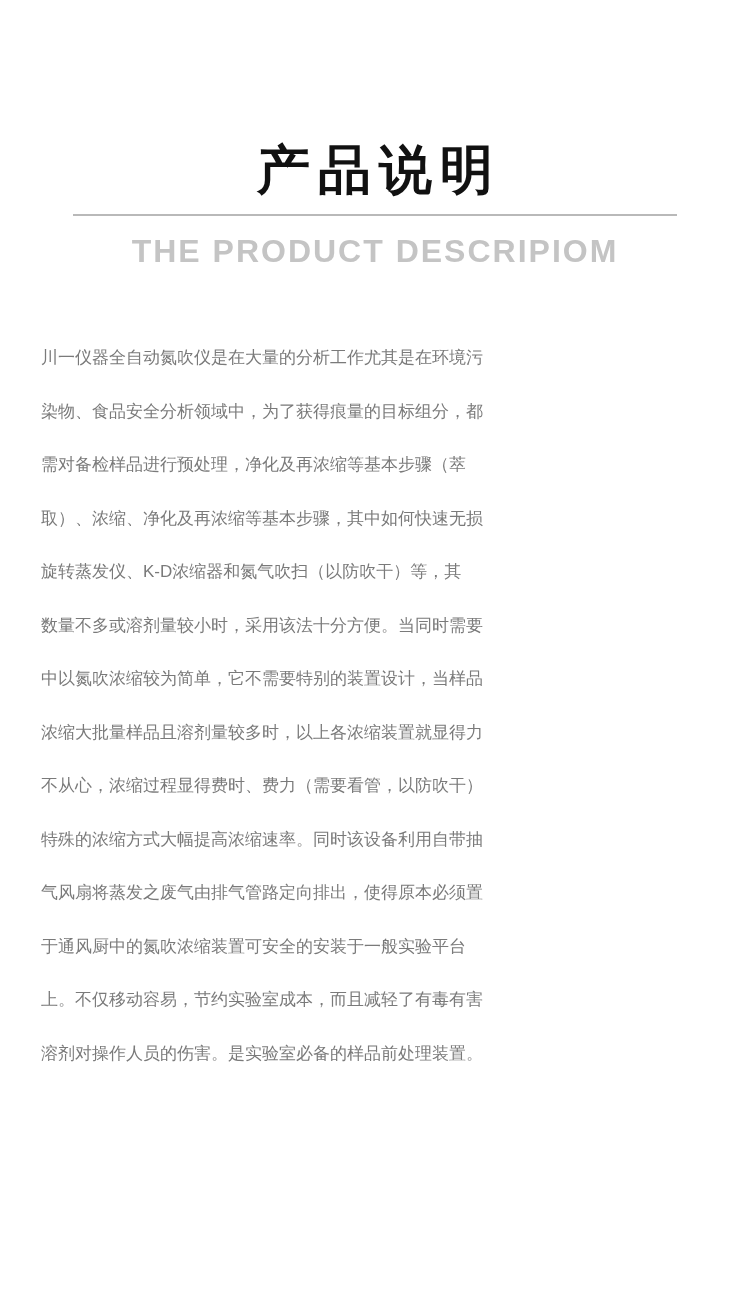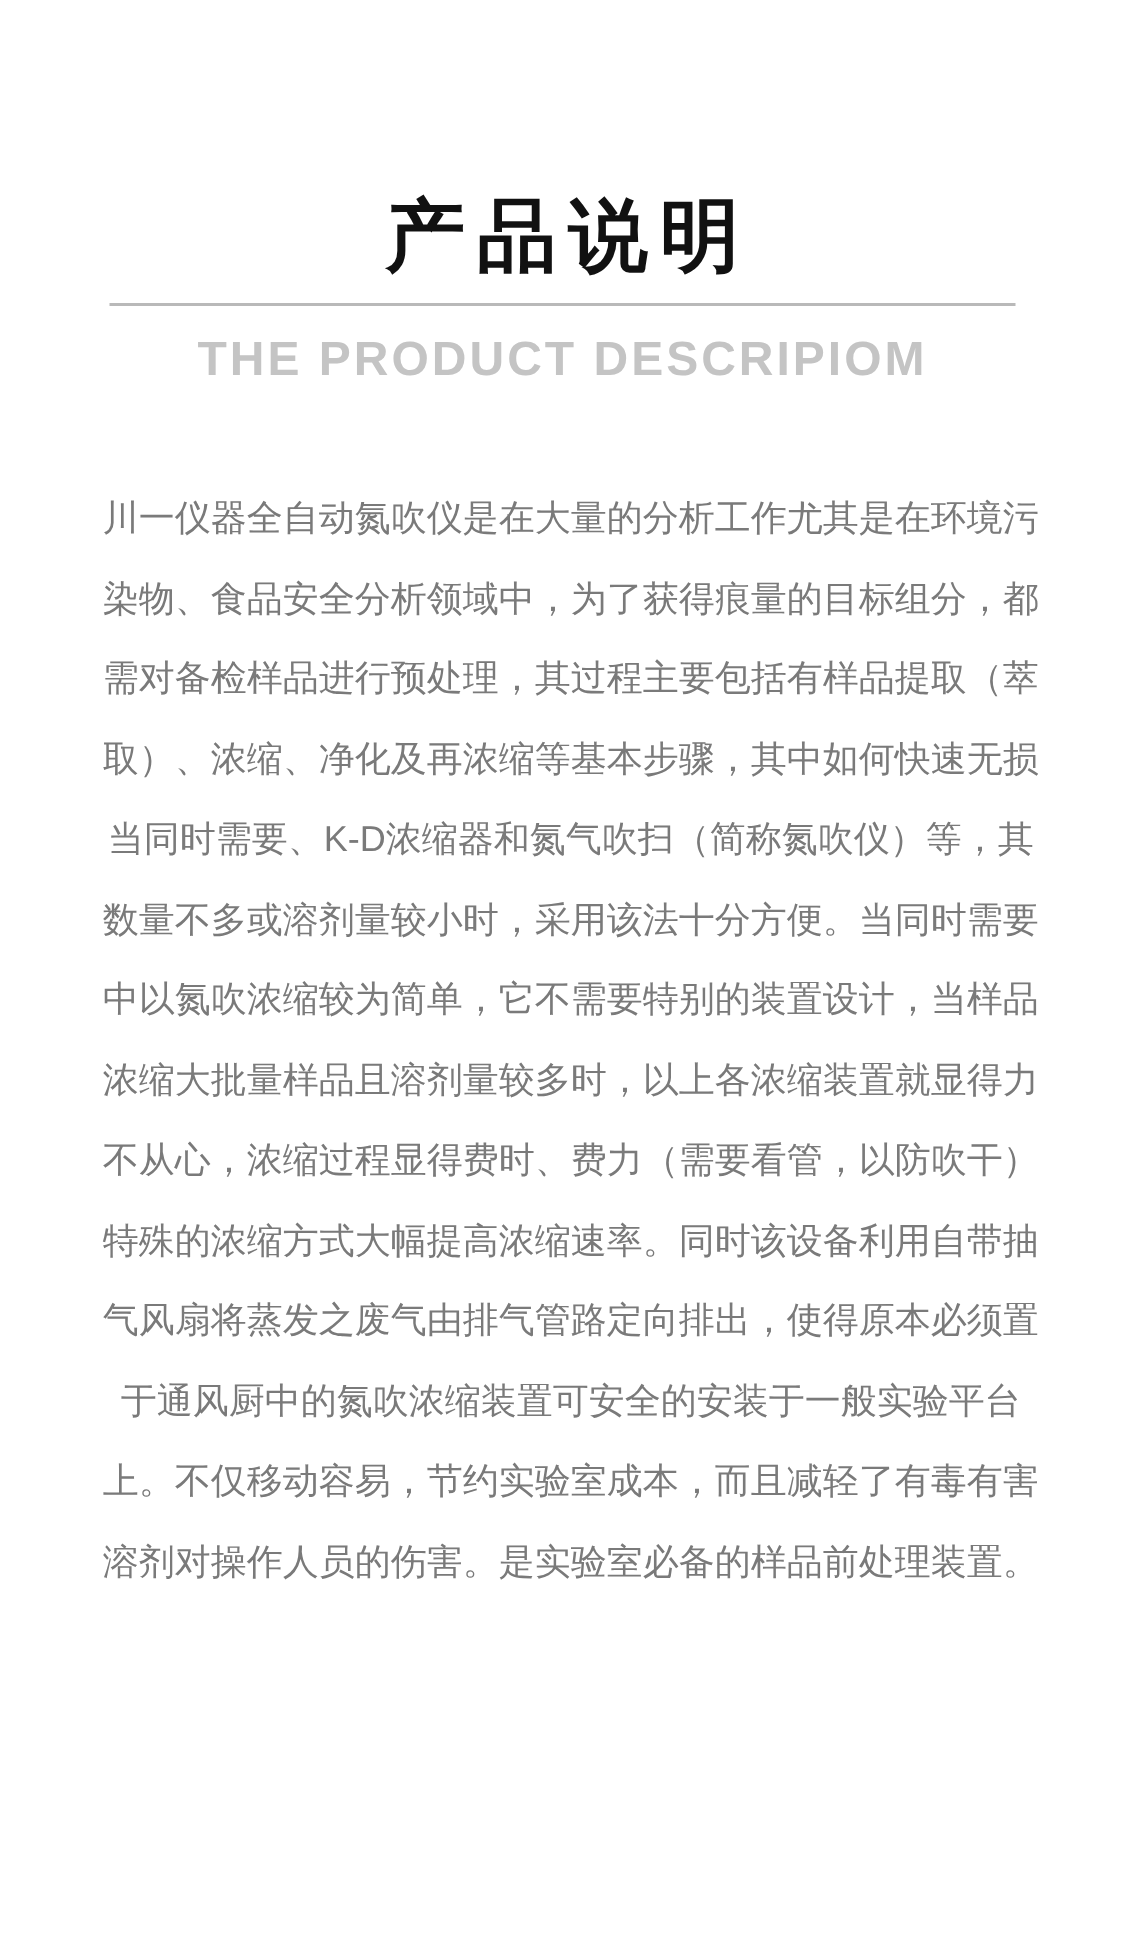--- a/index.html
+++ b/index.html
@@ -4,21 +4,21 @@
 <style>
   html, body {
     margin: 0;
     padding: 0;
     background: #ffffff;
   }
   .page {
     position: relative;
     width: 750px;
     height: 1067px;
-    margin: 0 auto;
+    margin: 12px auto;
     background: #ffffff;
     overflow: hidden;
     font-family: "Liberation Sans", sans-serif;
   }
   .header {
     text-align: center;
   }
   .title {
     margin: 128px 0 0 0;
     font-size: 53px;
@@ -43,44 +43,43 @@
     letter-spacing: 2px;
     color: #c4c4c4;
     font-family: "Liberation Sans", sans-serif;
   }
   .description {
     margin: 61px 30px 0 41px;
     color: #7a7a7a;
     font-weight: 300;
   }
   .description .line {
-    font-size: 24px;
+    font-size: 17px;
     line-height: 53.5px;
     white-space: nowrap;
     letter-spacing: 0;
-    text-align: center;
   }
 </style>
 </head>
 <body>
 
 <div class="page">
   <header class="header">
     <h1 class="title">产品说明</h1>
     <div class="divider"></div>
     <div class="subtitle">THE PRODUCT DESCRIPIOM</div>
   </header>
 
   <main class="description">
 
   <div class="line">川一仪器全自动氮吹仪是在大量的分析工作尤其是在环境污</div>
       <div class="line">染物、食品安全分析领域中，为了获得痕量的目标组分，都</div>
-      <div class="line">需对备检样品进行预处理，其过程主要包括有样品提取（萃</div>
+      <div class="line">需对备检样品进行预处理，净化及再浓缩等基本步骤（萃</div>
       <div class="line">取）、浓缩、净化及再浓缩等基本步骤，其中如何快速无损</div>
-      <div class="line">当同时需要、K-D浓缩器和氮气吹扫（简称氮吹仪）等，其</div>
+      <div class="line">旋转蒸发仪、K-D浓缩器和氮气吹扫（以防吹干）等，其</div>
       <div class="line">数量不多或溶剂量较小时，采用该法十分方便。当同时需要</div>
       <div class="line">中以氮吹浓缩较为简单，它不需要特别的装置设计，当样品</div>
       <div class="line">浓缩大批量样品且溶剂量较多时，以上各浓缩装置就显得力</div>
       <div class="line">不从心，浓缩过程显得费时、费力（需要看管，以防吹干）</div>
       <div class="line">特殊的浓缩方式大幅提高浓缩速率。同时该设备利用自带抽</div>
       <div class="line">气风扇将蒸发之废气由排气管路定向排出，使得原本必须置</div>
       <div class="line">于通风厨中的氮吹浓缩装置可安全的安装于一般实验平台</div>
       <div class="line">上。不仅移动容易，节约实验室成本，而且减轻了有毒有害</div>
       <div class="line">溶剂对操作人员的伤害。是实验室必备的样品前处理装置。</div>
     </main>

